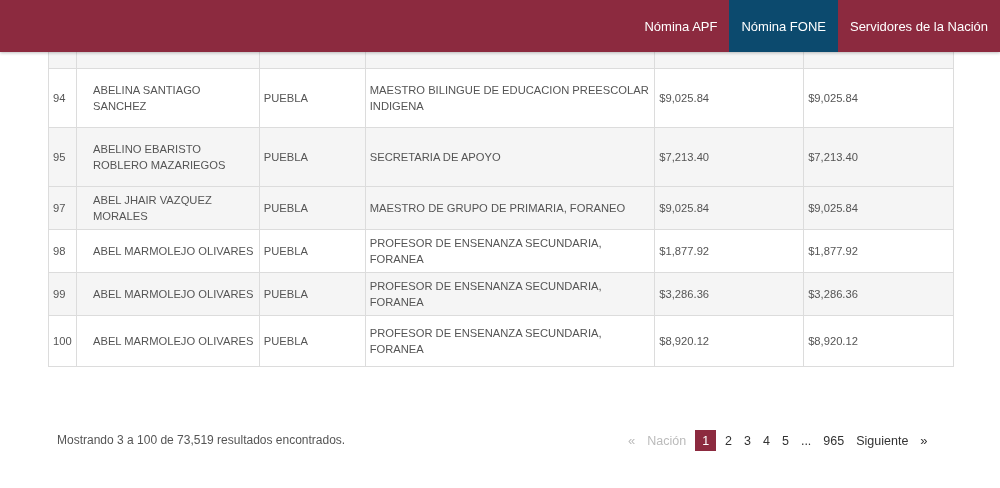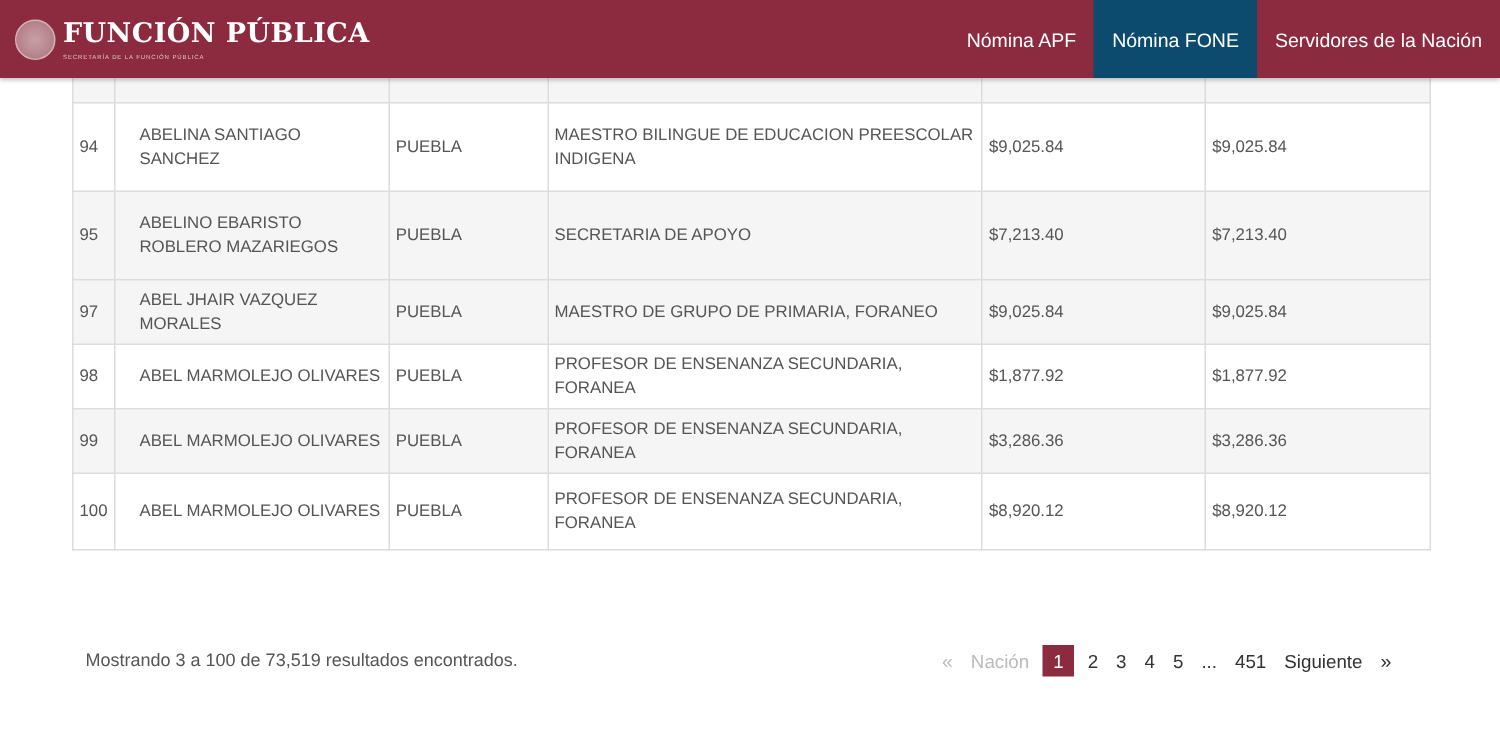--- a/index.html
+++ b/index.html
@@ -50,27 +50,20 @@
   .pager { position: absolute; left: 565px; top: 0; display: flex; align-items: center; font-size: 12.5px; color: #333; }
   .pg { padding: 0 6px; height: 21px; display: flex; align-items: center; cursor: pointer; }
   .pg.disabled { color: #bbb; cursor: default; }
   .pg.current { background: #8c2a3f; color: #fff; padding: 0 7px; margin: 0 3px; }
   .pg.arrow { font-size: 13px; }
 </style>
 </head>
 <body>
 
 <header class="navbar">
-  <div class="brand">
-    <div class="seal"></div>
-    <div class="brand-text">
-      <span class="brand-title">FUNCIÓN PÚBLICA</span>
-      <span class="brand-sub">Secretaría de la Función Pública</span>
-    </div>
-  </div>
   <div class="nav-spacer"></div>
   <nav class="nav-items">
     <a class="nav-item first">Nómina APF</a>
     <a class="nav-item active">Nómina FONE</a>
     <a class="nav-item">Servidores de la Nación</a>
   </nav>
 </header>
 
 <div class="table-wrap">
   <table>
@@ -139,17 +132,17 @@
   <span class="results-text">Mostrando 3 a 100 de 73,519 resultados encontrados.</span>
   <nav class="pager">
     <span class="pg disabled arrow">«</span>
     <span class="pg disabled">Nación</span>
     <span class="pg current">1</span>
     <span class="pg">2</span>
     <span class="pg">3</span>
     <span class="pg">4</span>
     <span class="pg">5</span>
     <span class="pg">...</span>
-    <span class="pg">451</span>
+    <span class="pg">965</span>
     <span class="pg">Siguiente</span>
     <span class="pg arrow">»</span>
   </nav>
 </div>
 
 </body></html>

